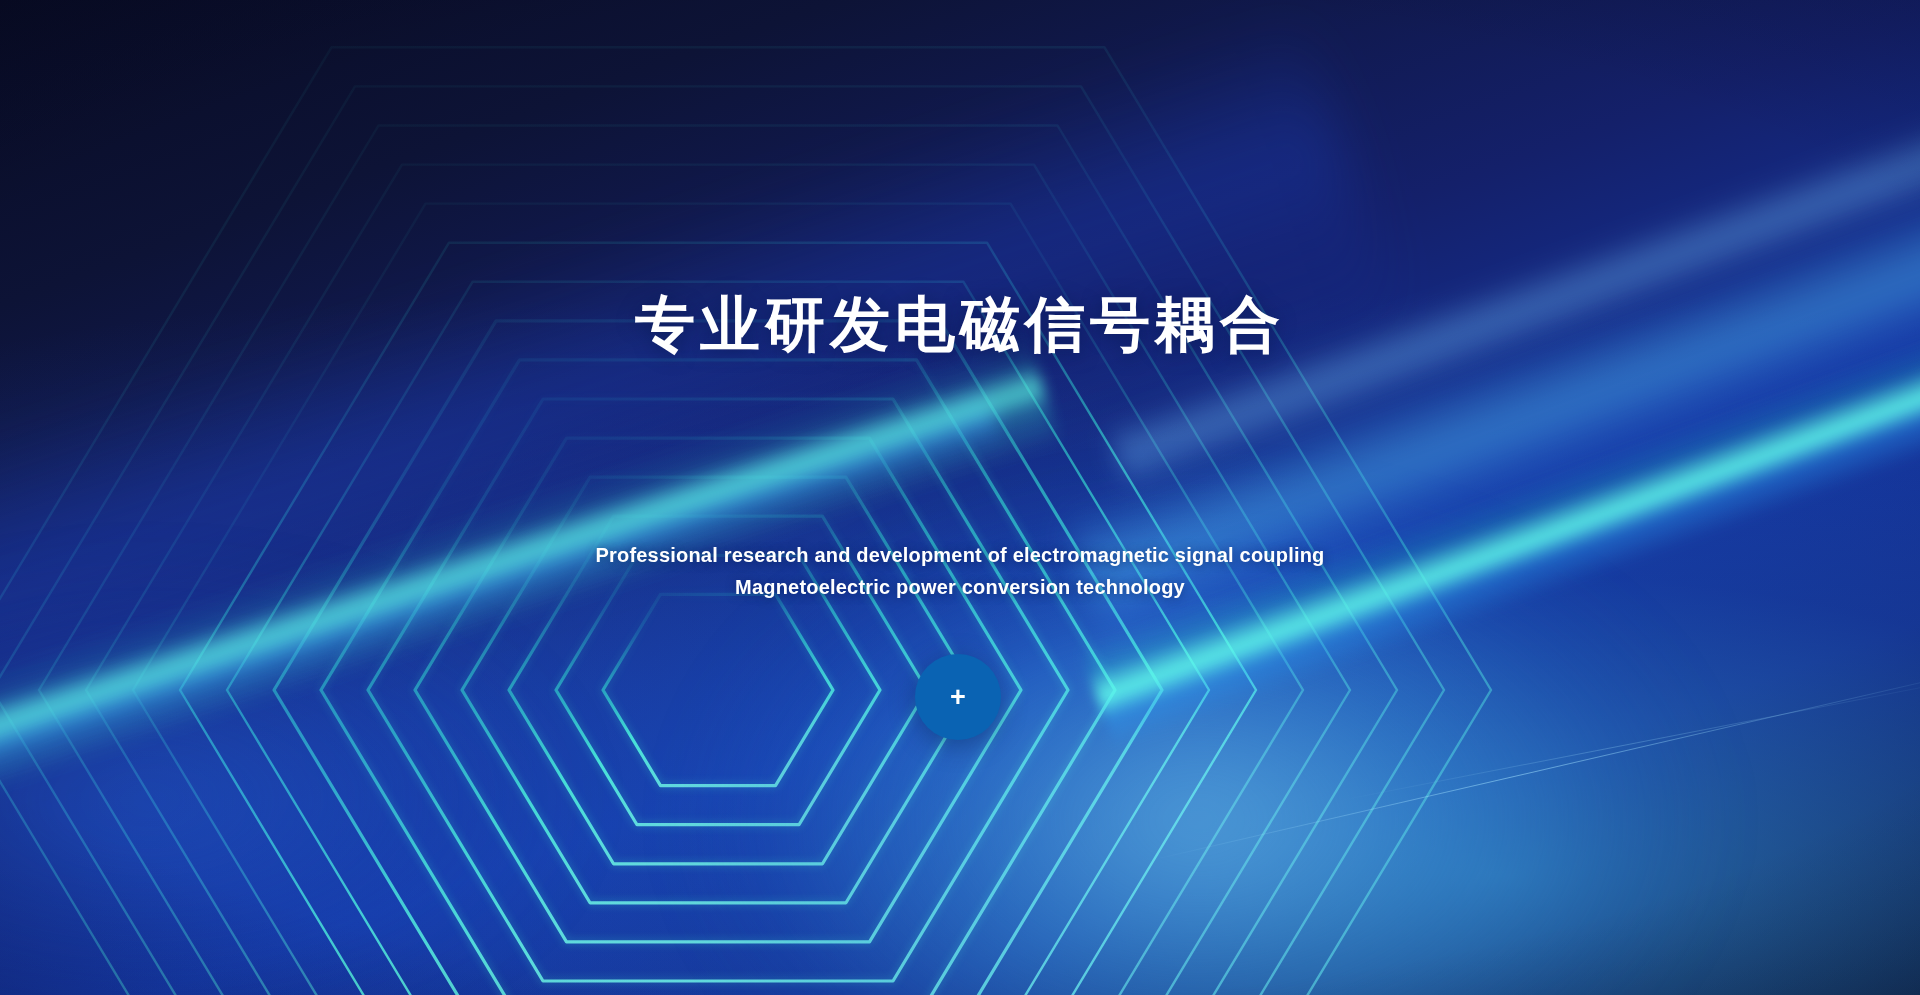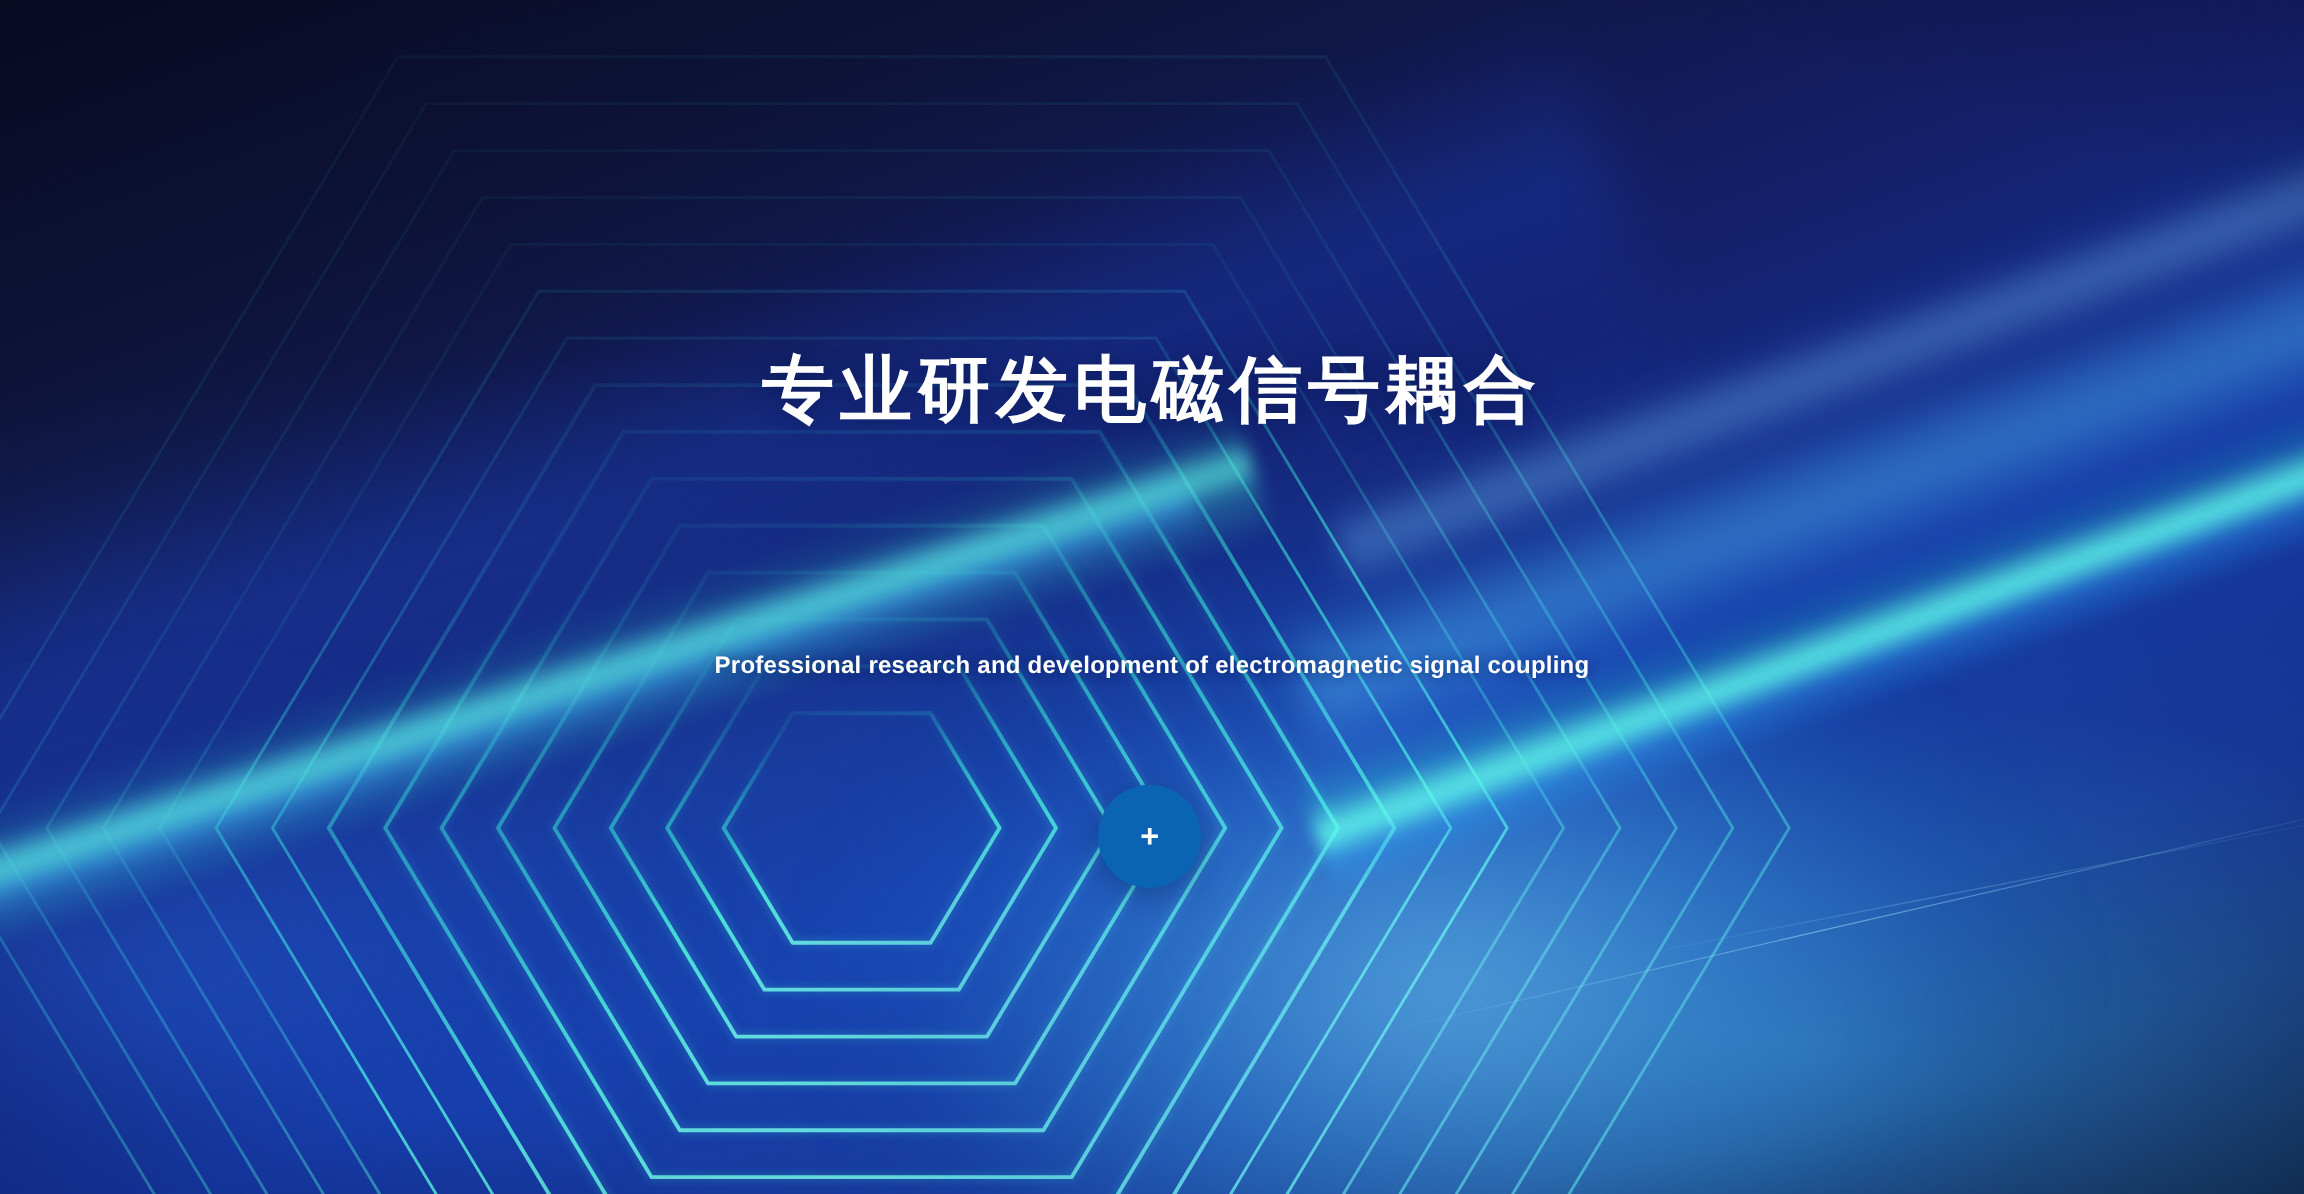--- a/index.html
+++ b/index.html
@@ -262,20 +262,21 @@
 
     <div id="title-block">
       <h1 class="hero-title">
         <span class="line">专业研发电磁信号耦合</span>
       </h1>
     </div>
 
     <div id="sub-block">
       <p class="hero-sub">
         <span class="line">Professional research and development of electromagnetic signal coupling</span>
+        <span class="line">Magnetoelectric power conversion technology</span>
       </p>
     </div>
 
   </div>
 
   <button id="plus-btn">
     <span class="plus-glyph">+</span>
   </button>
 
 </div>

